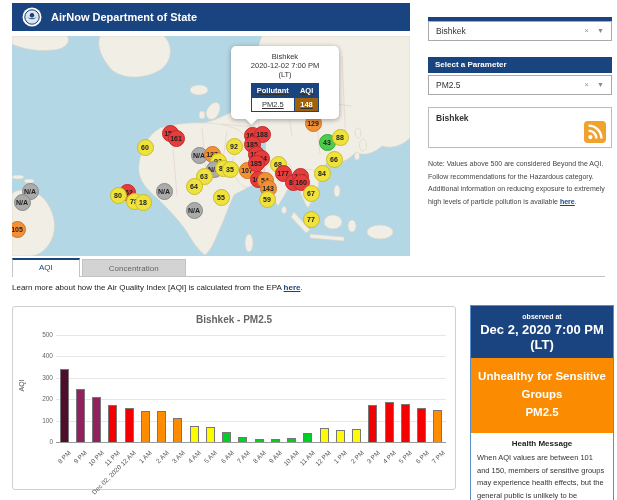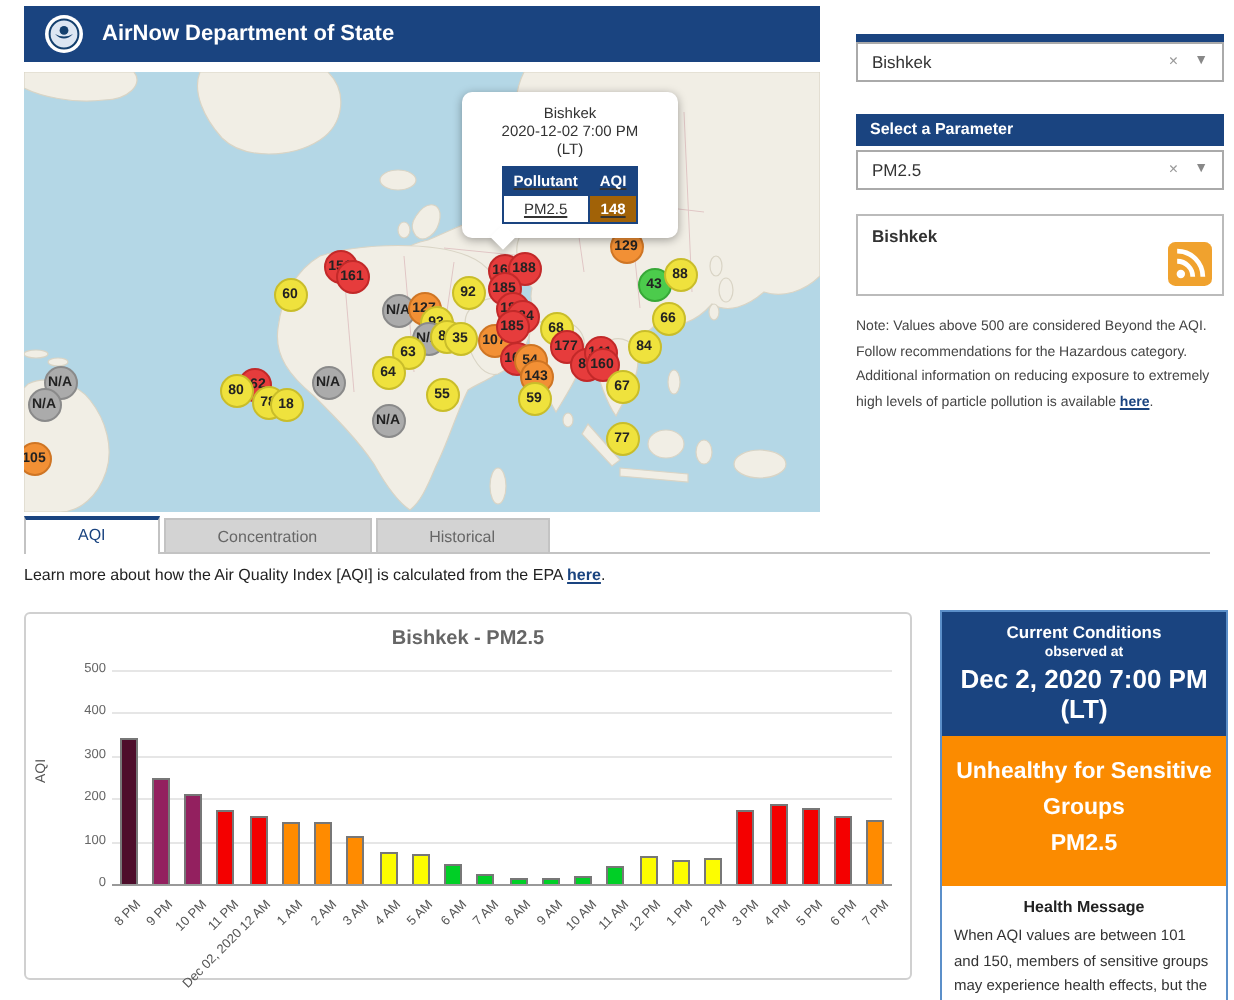--- a/index.html
+++ b/index.html
@@ -248,21 +248,20 @@
   </span>
 </div>
 
 <div class="note">
   <span>Note: Values above 500 are considered Beyond the AQI. Follow recommendations for the Hazardous category. Additional information on reducing exposure to extremely high levels of particle pollution is available </span><a class="inline-link">here</a><span>.</span>
 </div>
 
 <div class="tabbar" id="tabbar">
     <div class="tab active">AQI</div>
     <div class="tab">Concentration</div>
-    <div class="tab">Historical</div>
   </div>
 
 <div class="learn">
   <span>Learn more about how the Air Quality Index [AQI] is calculated from the EPA </span><a class="inline-link">here</a><span>.</span>
 </div>
 
 <div class="chart-panel">
   <div class="chart-title">Bishkek - PM2.5</div>
   <div class="ylab">AQI</div>
   <div id="yticks">
@@ -327,21 +326,20 @@
       <div class="xlabel" style="left: 319.9px;">3 PM</div>
       <div class="xlabel" style="left: 336.1px;">4 PM</div>
       <div class="xlabel" style="left: 352.4px;">5 PM</div>
       <div class="xlabel" style="left: 368.6px;">6 PM</div>
       <div class="xlabel" style="left: 384.9px;">7 PM</div>
     </div>
 </div>
 
 <div class="cc-panel">
   <div class="cc-head">
-    <div class="cc-title">Current Conditions</div>
     <div class="cc-observed">observed at</div>
     <div class="cc-date">Dec 2, 2020 7:00 PM (LT)</div>
   </div>
   <div class="cc-aqi">
     <div>Unhealthy for Sensitive Groups</div>
     <div>PM2.5</div>
   </div>
   <div class="cc-health">
     <div class="cc-health-title">Health Message</div>
     <div class="cc-health-text">When AQI values are between 101 and 150, members of sensitive groups may experience health effects, but the general public is unlikely to be affected.</div>

